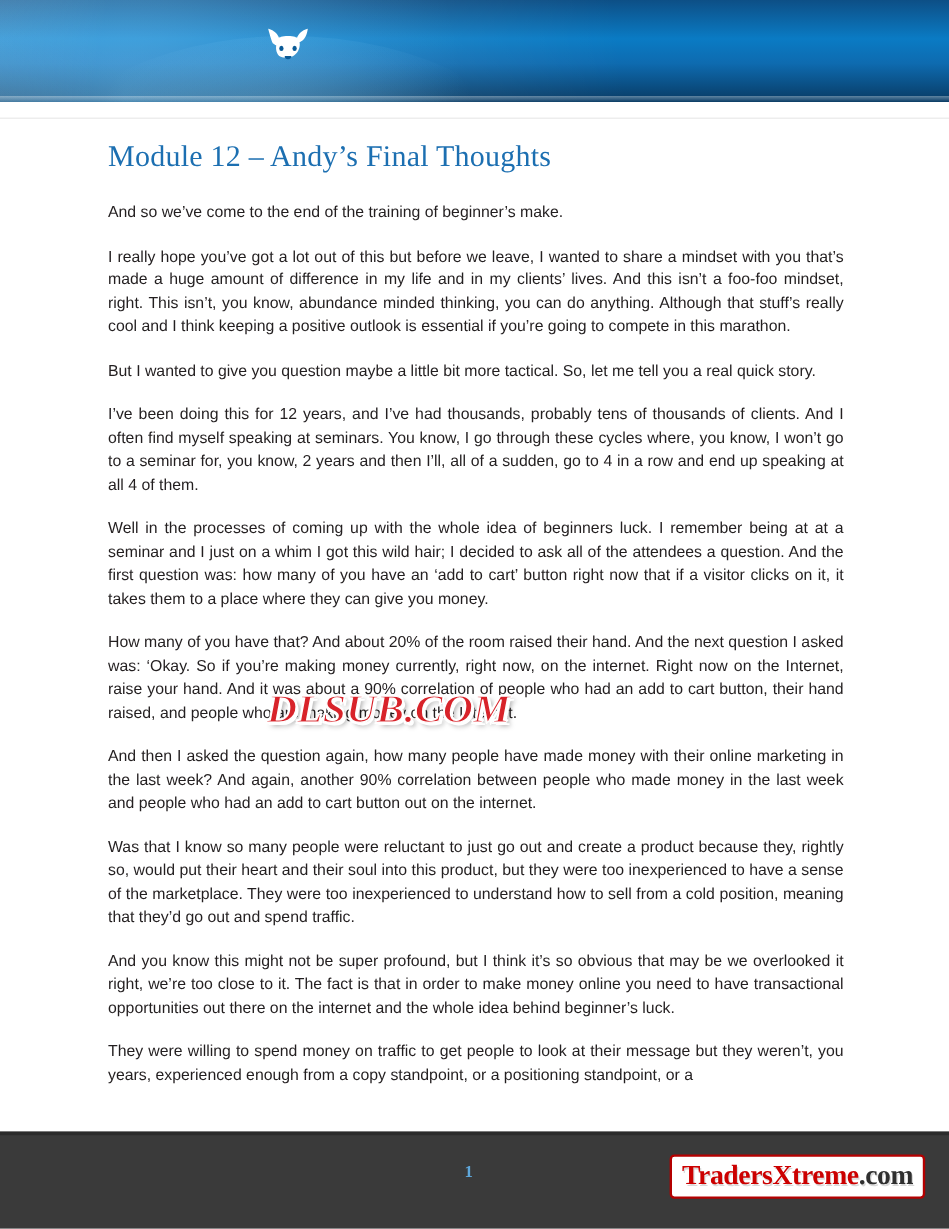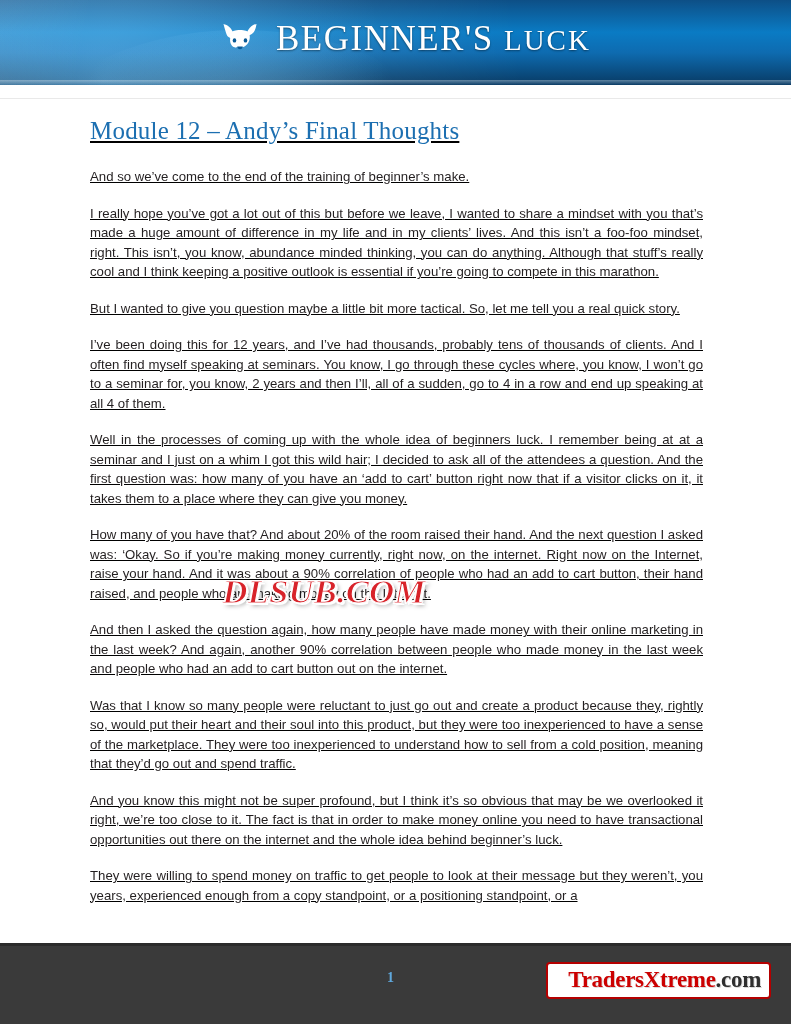--- a/index.html
+++ b/index.html
@@ -99,21 +99,20 @@
     padding: 0;
   }
   .page-strip {
     height: 14px;
     background: #ffffff;
     border-bottom: 1px solid #e9e9e9;
   }
   .content {
     position: relative;
     padding: 18px 88px 0 90px;
-    text-decoration: underline;
   }
   h1.doc-title {
     margin: 0 0 22px 0;
     font-family: "Liberation Serif", serif;
     font-weight: normal;
     font-size: 25px;
     color: #1c6fb1;
     letter-spacing: 0.2px;
   }
   p.para {
@@ -170,21 +169,21 @@
     color: #5fa8dc;
     font-family: "Liberation Serif", serif;
     font-size: 14px;
     font-weight: bold;
     margin-left: -10px;
   }
   .footer-logo {
     position: absolute;
     right: 20px;
     top: 16px;
-    padding: 3px 8px 4px 20px;
+    padding: 3px 8px 4px 8px;
     background: #ffffff;
     border: 2px solid #b40000;
     border-radius: 4px;
     font-family: "Liberation Serif", serif;
     font-weight: bold;
     font-size: 23px;
     color: #cc0000;
     letter-spacing: -0.3px;
     text-shadow: 1px 1px 0 rgba(0,0,0,0.15);
     white-space: nowrap;
@@ -201,24 +200,20 @@
     <span class="bull-icon">
       <svg viewBox="0 0 64 64" width="44" height="46" aria-hidden="true">
         <g fill="#ffffff">
           <path d="M8 10c0 0 6 1 10 6 2 2.5 3 5 3 5s4-2 11-2 11 2 11 2 1-2.5 3-5c4-5 10-6 10-6s-1 10-6 14c-2 1.6-4 2.4-4 2.4s1 4-1 9c-2.2 5.6-7.6 9.6-13 9.6S21 45 18.8 39.4c-2-5-1-9-1-9S15.8 29.6 14 28 8 10 8 10z"></path>
           <ellipse cx="24" cy="34" rx="2.6" ry="3.2" fill="#0a5a96"></ellipse>
           <ellipse cx="40" cy="34" rx="2.6" ry="3.2" fill="#0a5a96"></ellipse>
           <path d="M28 43h8c0 2.5-1.8 4-4 4s-4-1.5-4-4z" fill="#0a5a96"></path>
         </g>
       </svg>
     </span>
-    <span class="brand-text">
-      <span>BEGINNER'S</span>
-      <span class="small">LUCK</span>
-    </span>
   </div>
 
   <div class="hdr-bottom-edge"></div>
 </div>
 
 <div class="page">
   <div class="page-strip"></div>
 
   <div class="content">
     <h1 class="doc-title">Module 12 – Andy’s Final Thoughts</h1>

